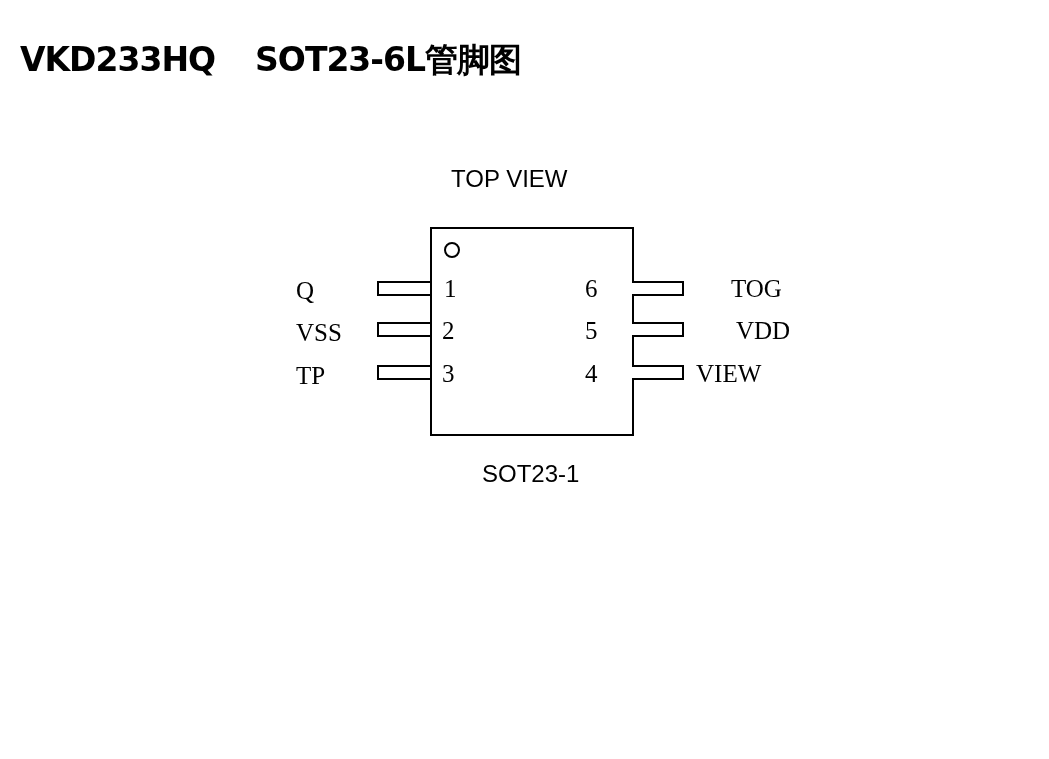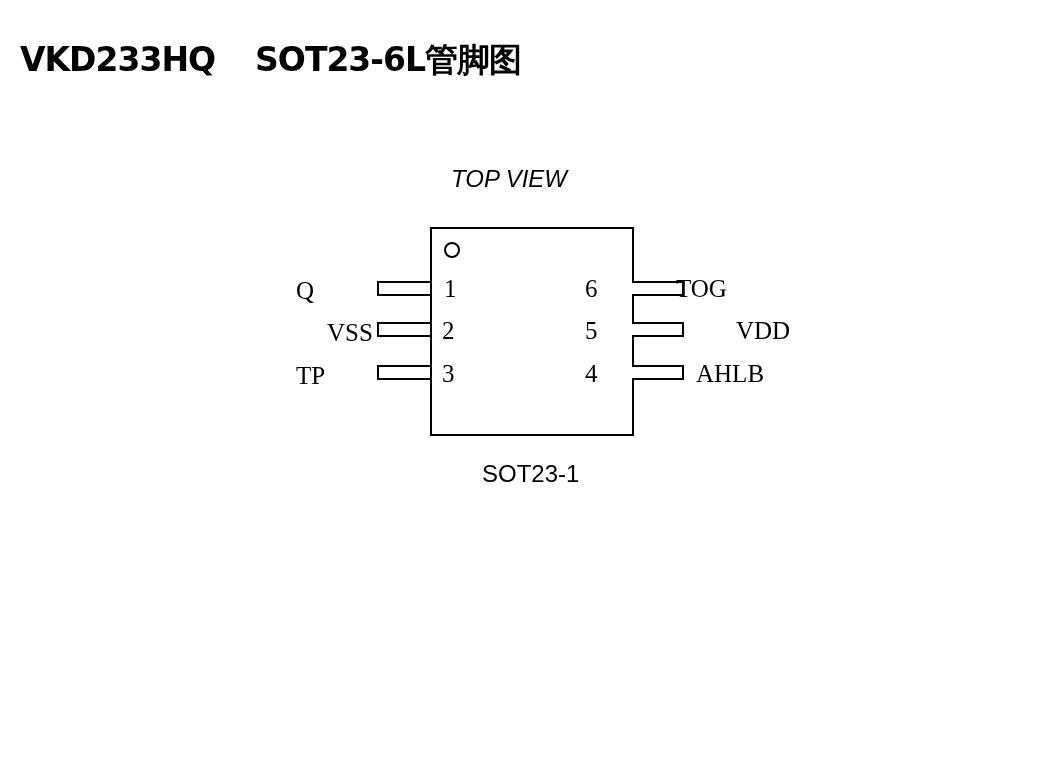--- a/index.html
+++ b/index.html
@@ -12,42 +12,42 @@
   .pin{position:absolute;height:11px;border:2px solid #000;background:#fff;}
   .pin.left{left:377px;width:51px;border-right:none;}
   .pin.right{left:632px;width:50px;border-left:none;}
   .serif{position:absolute;font-family:"Liberation Serif",serif;font-size:25px;color:#000;line-height:1;}
 </style>
 </head>
 <body>
 
 <div class="title"><span>VKD233HQ</span><span class="part2">SOT23-6L管脚图</span></div>
 
-<div class="label-sans" style="left:451px;top:165px;font-style:italic;">TOP VIEW</div>
+<div class="label-sans" style="left:451px;top:165px;">TOP VIEW</div>
 
 <div class="chip"></div>
 <div class="dot"></div>
 
 <div class="pin left" style="top:281px;"></div>
 <div class="pin left" style="top:322px;"></div>
 <div class="pin left" style="top:365px;"></div>
 
 <div class="pin right" style="top:281px;"></div>
 <div class="pin right" style="top:322px;"></div>
 <div class="pin right" style="top:365px;"></div>
 
 <div class="serif" style="left:296px;top:278px;">Q</div>
-<div class="serif" style="left:296px;top:320px;margin-left:31px;">VSS</div>
+<div class="serif" style="left:296px;top:320px;">VSS</div>
 <div class="serif" style="left:296px;top:363px;text-align:right;">TP</div>
 
 <div class="serif" style="left:444px;top:276px;">1</div>
 <div class="serif" style="left:442px;top:318px;">2</div>
 <div class="serif" style="left:442px;top:361px;">3</div>
 
 <div class="serif" style="left:585px;top:276px;">6</div>
 <div class="serif" style="left:585px;top:318px;">5</div>
 <div class="serif" style="left:585px;top:361px;">4</div>
 
-<div class="serif" style="left:676px;top:276px;">TOG</div>
+<div class="serif" style="left:731px;top:276px;">TOG</div>
 <div class="serif" style="left:696px;top:318px;margin-left:40px;">VDD</div>
-<div class="serif" style="left:696px;top:361px;">AHLB</div>
+<div class="serif" style="left:696px;top:361px;">VIEW</div>
 
 <div class="label-sans" style="left:482px;top:460px;">SOT23-1</div>
 
 </body></html>

